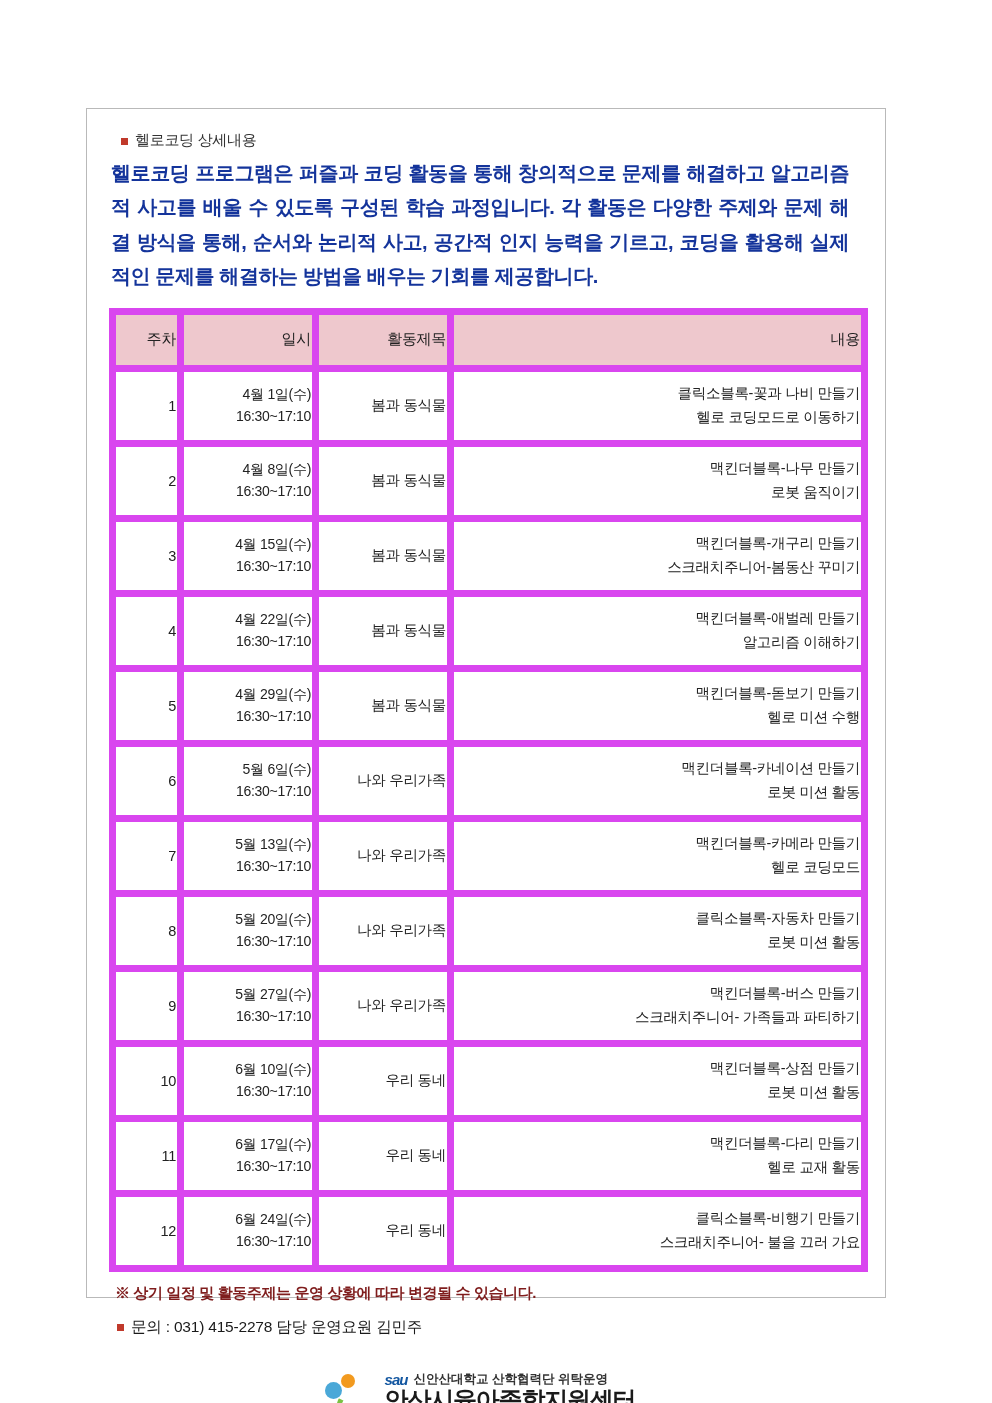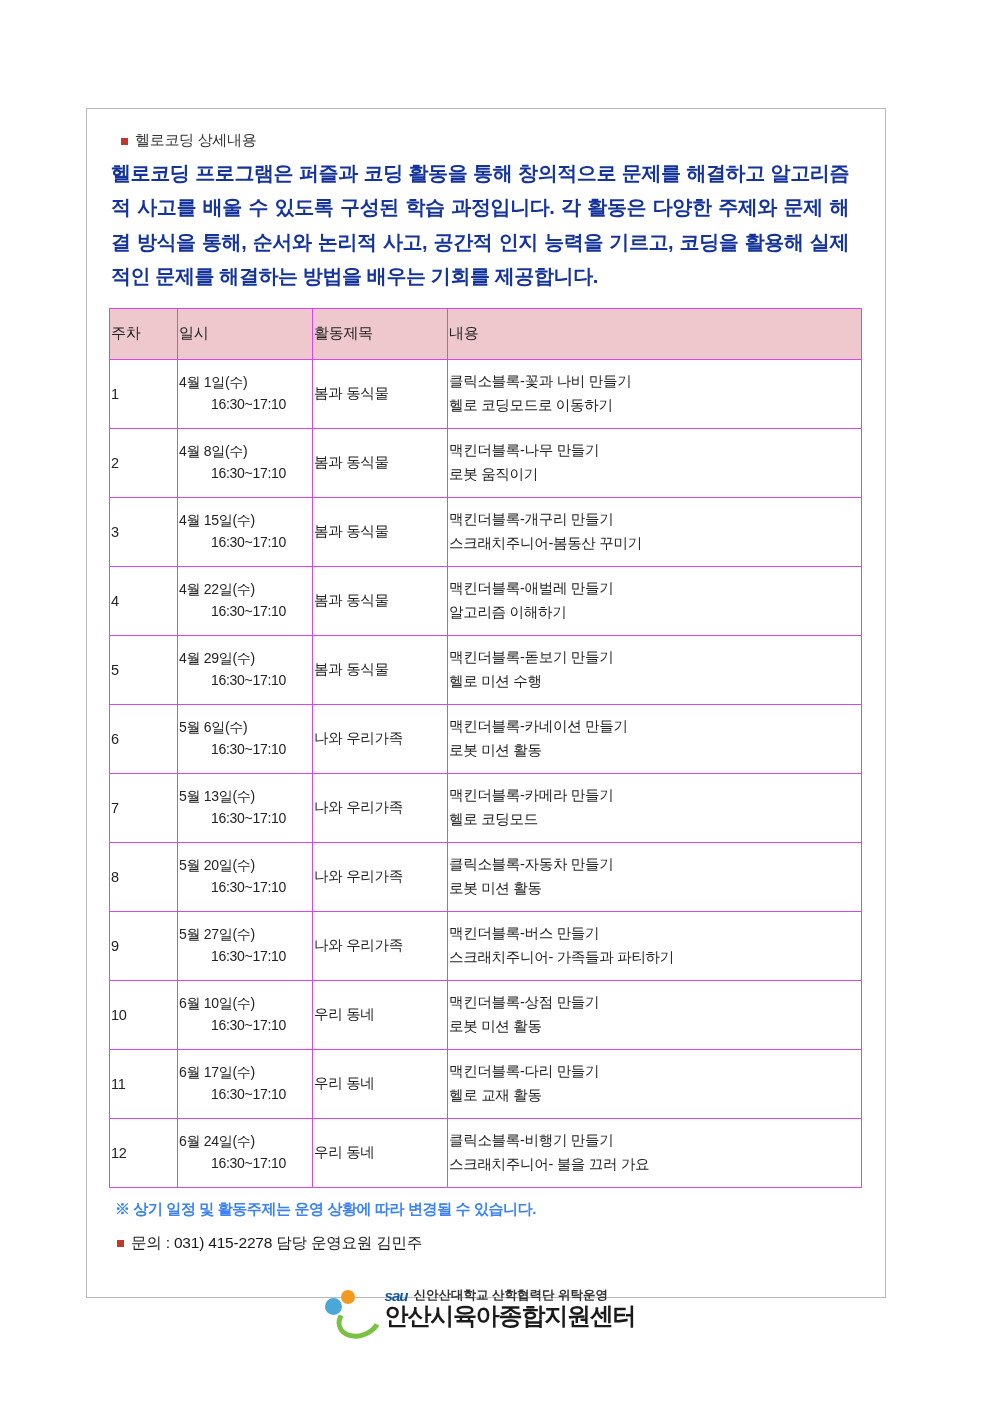--- a/index.html
+++ b/index.html
@@ -51,22 +51,22 @@
     text-align: justify;
     margin: 0 2px 14px 2px;
   }
   table.schedule {
     border-collapse: collapse;
     width: 752px;
     margin: 0 auto;
     table-layout: fixed;
   }
   table.schedule th, table.schedule td {
-    border: 1px solid #d946ef;
-    text-align: left;
+    border: 7px solid #d946ef;
+    text-align: right;
     vertical-align: middle;
     letter-spacing: -0.3px;
   }
   table.schedule thead th {
     background: #eec8cd;
     color: #222222;
     font-weight: normal;
     font-size: 15px;
     height: 48px;
   }
@@ -80,21 +80,21 @@
     font-size: 14.5px;
     color: #222222;
   }
   td.week-cell { font-size: 16px; }
   .date-line1 { font-size: 14px; line-height: 1.55; }
   .date-line2 { font-size: 14px; line-height: 1.55; margin-left: 32px; }
   .content-line { line-height: 1.6; font-size: 14.5px; }
 
   .note {
     font-size: 15px;
-    color: #3b82f6;
+    color: #7f1d1d;
     font-weight: bold;
     letter-spacing: -0.4px;
     margin: 12px 0 14px 6px;
   }
   .contact-row {
     display: flex;
     align-items: flex-start;
     gap: 7px;
     margin: 8px 0 0 8px;
   }

